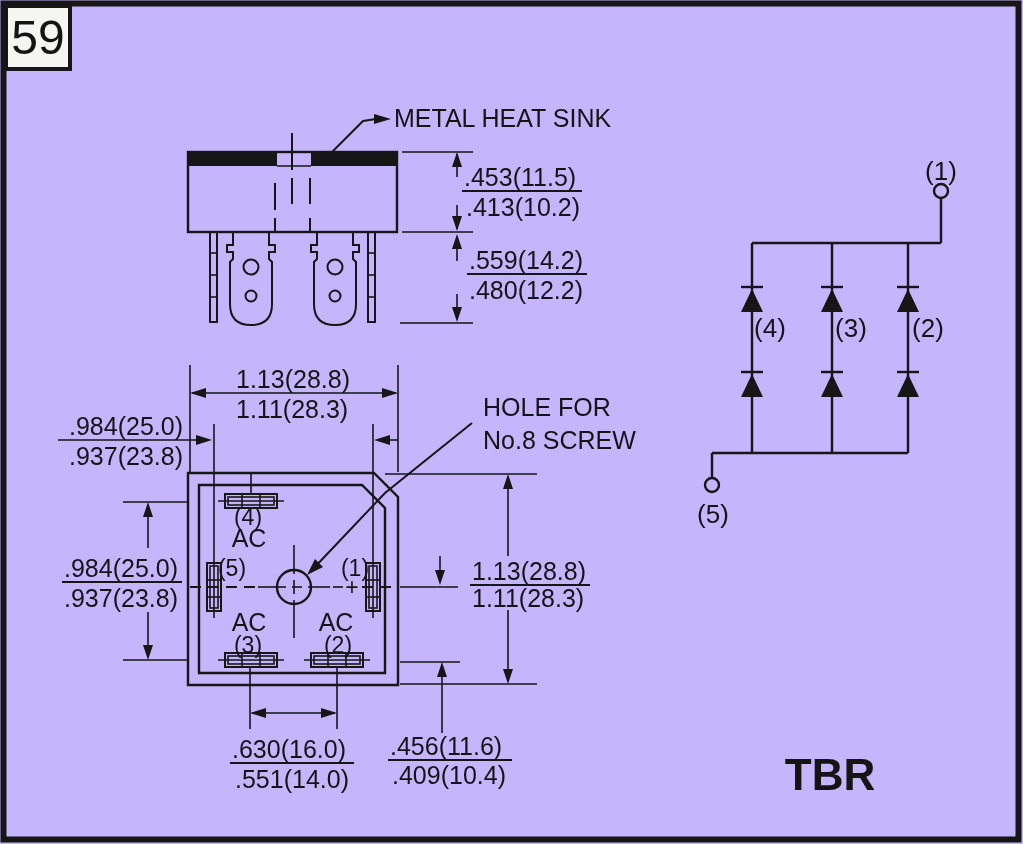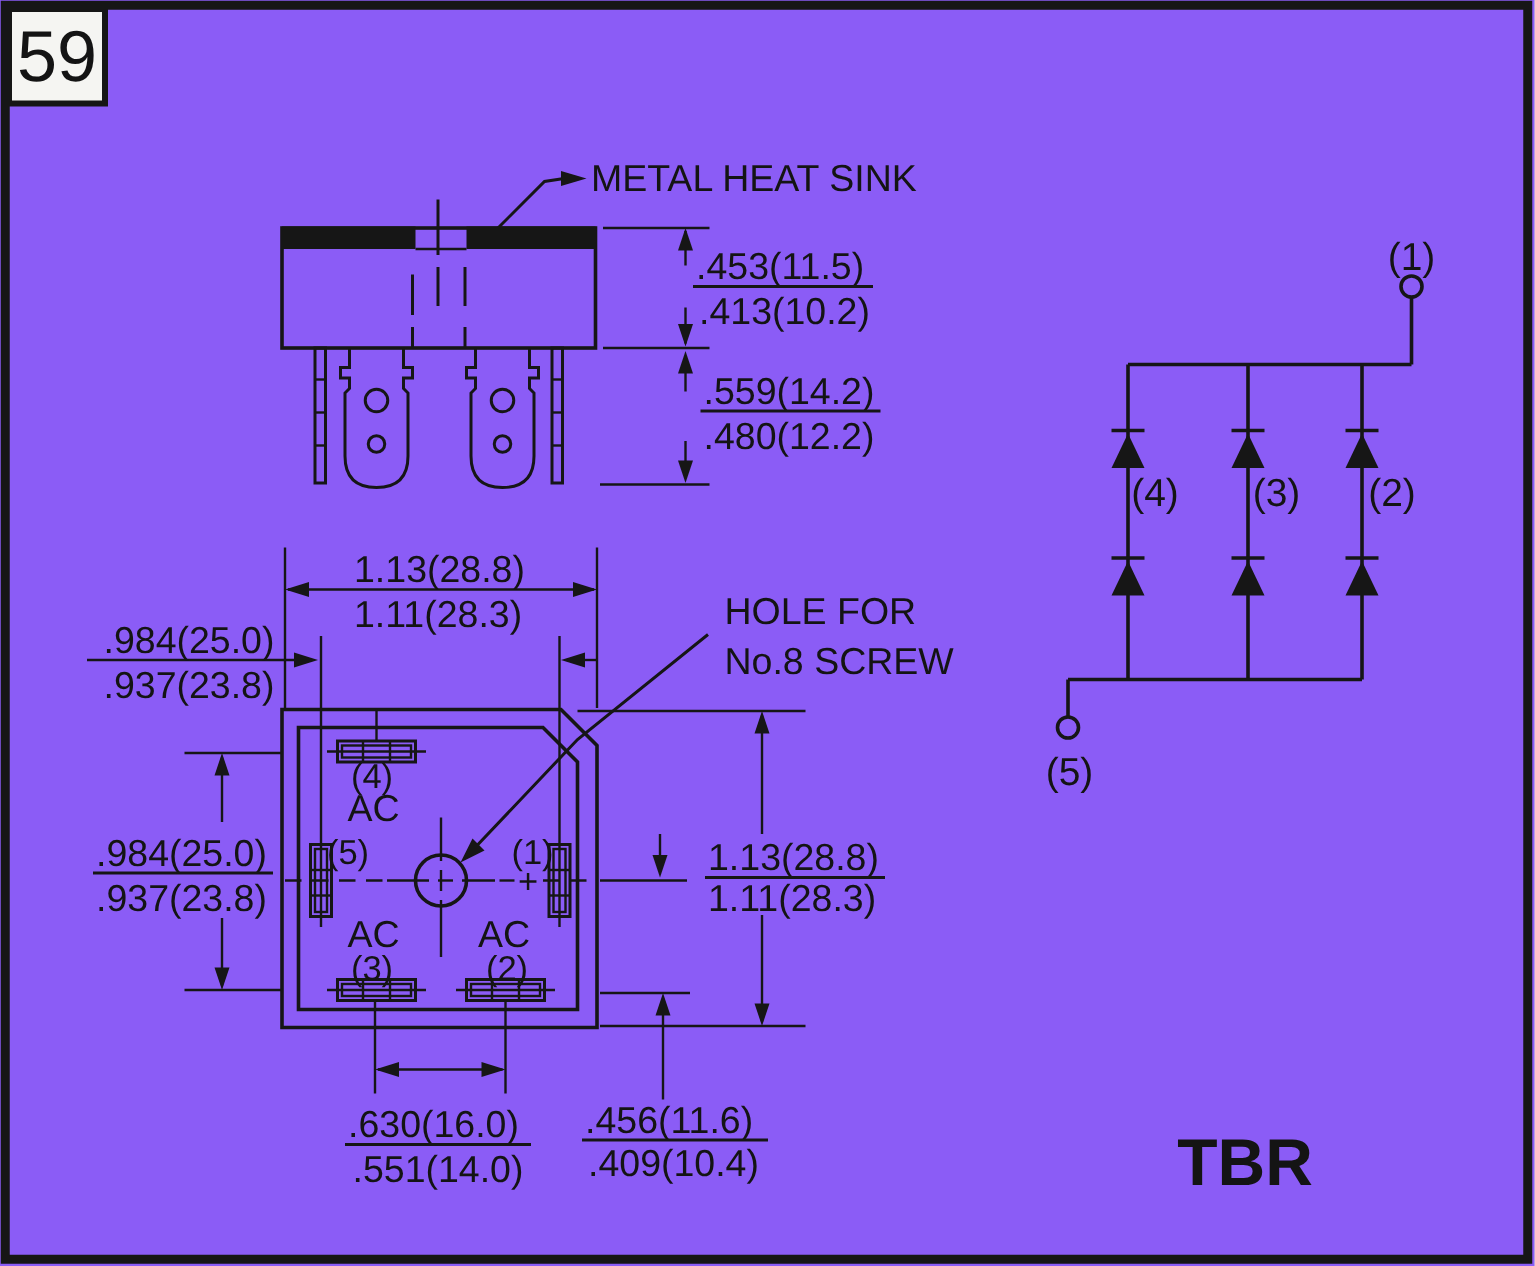--- a/index.html
+++ b/index.html
@@ -1,16 +1,16 @@
 <!DOCTYPE html>
 <html><head>
 <meta charset="utf-8">
 <style>
   html,body{margin:0;padding:0;background:#d8d8d6;}
-  .page{position:relative;width:1023px;height:844px;background:#8b5cf6;overflow:hidden;
+  .page{position:relative;width:1023px;height:844px;background:#c4b5fd;overflow:hidden;
         font-family:"Liberation Sans",sans-serif;}
   svg{display:block;}
   svg text{font-family:"Liberation Sans",sans-serif;fill:#141414;}
   .ln{stroke:#161616;stroke-width:2.4;fill:none;stroke-linecap:butt;}
   .lt{stroke:#161616;stroke-width:1.6;fill:none;}
   .lm{stroke:#161616;stroke-width:2;fill:none;}
   .bar{stroke:#161616;stroke-width:2;fill:none;}
   .solid{fill:#161616;stroke:none;}
   .dash{stroke:#161616;stroke-width:1.8;fill:none;stroke-dasharray:11 7;}
   .t25{font-size:25px;}

